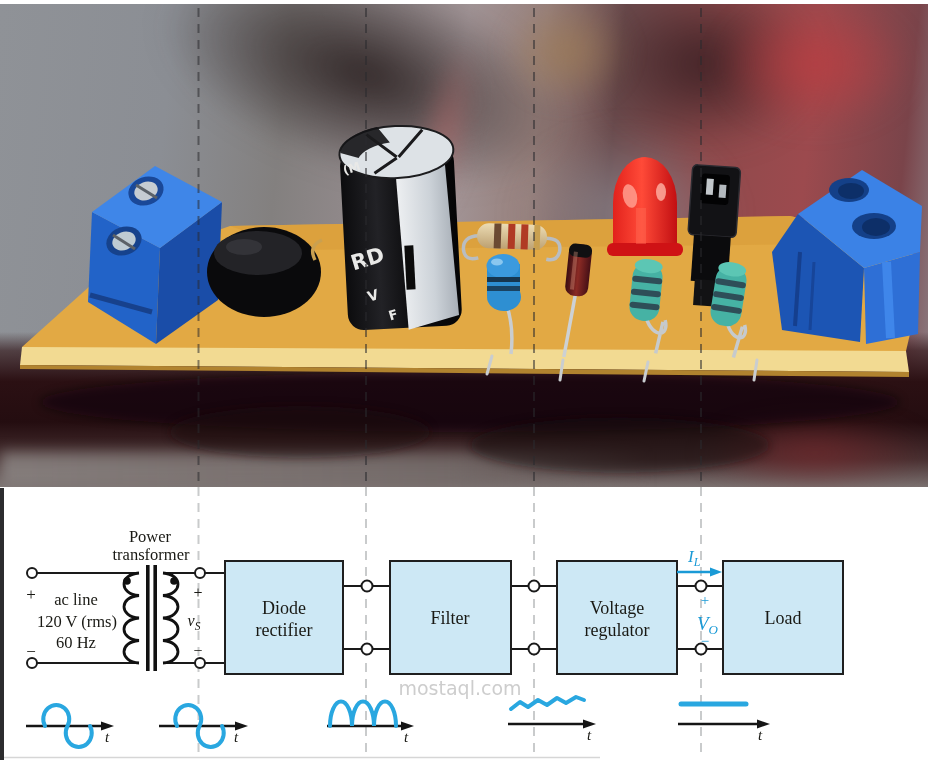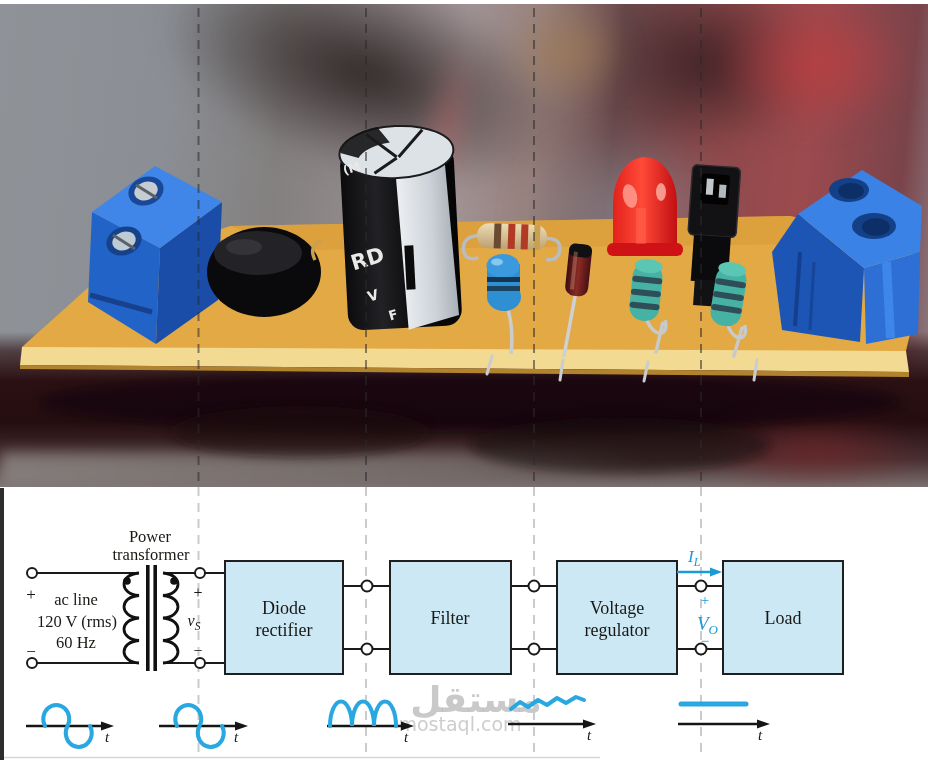--- a/index.html
+++ b/index.html
@@ -52,21 +52,20 @@
     <div class="blob redb"></div>
     <div class="blob tan"></div>
     <div class="blob rstr"></div>
     <div class="blob gb"></div>
     <div class="blob table"></div>
     <div class="blob botlight"></div>
     <div class="blob botred"></div>
   </div>
 
   <div id="wm">
-    <div class="ar">مستقل</div>
     <div class="dom">mostaql.com</div>
   </div>
 
   <svg class="scene" width="928" height="760" viewBox="0 0 928 760">
     <defs>
       <linearGradient id="capGrad" x1="0" y1="0" x2="1" y2="0">
         <stop offset="0" stop-color="#0c0c0e"></stop>
           <stop offset=".3" stop-color="#222226"></stop>
         <stop offset=".55" stop-color="#0e0e10"></stop>
           <stop offset="1" stop-color="#050506"></stop>

